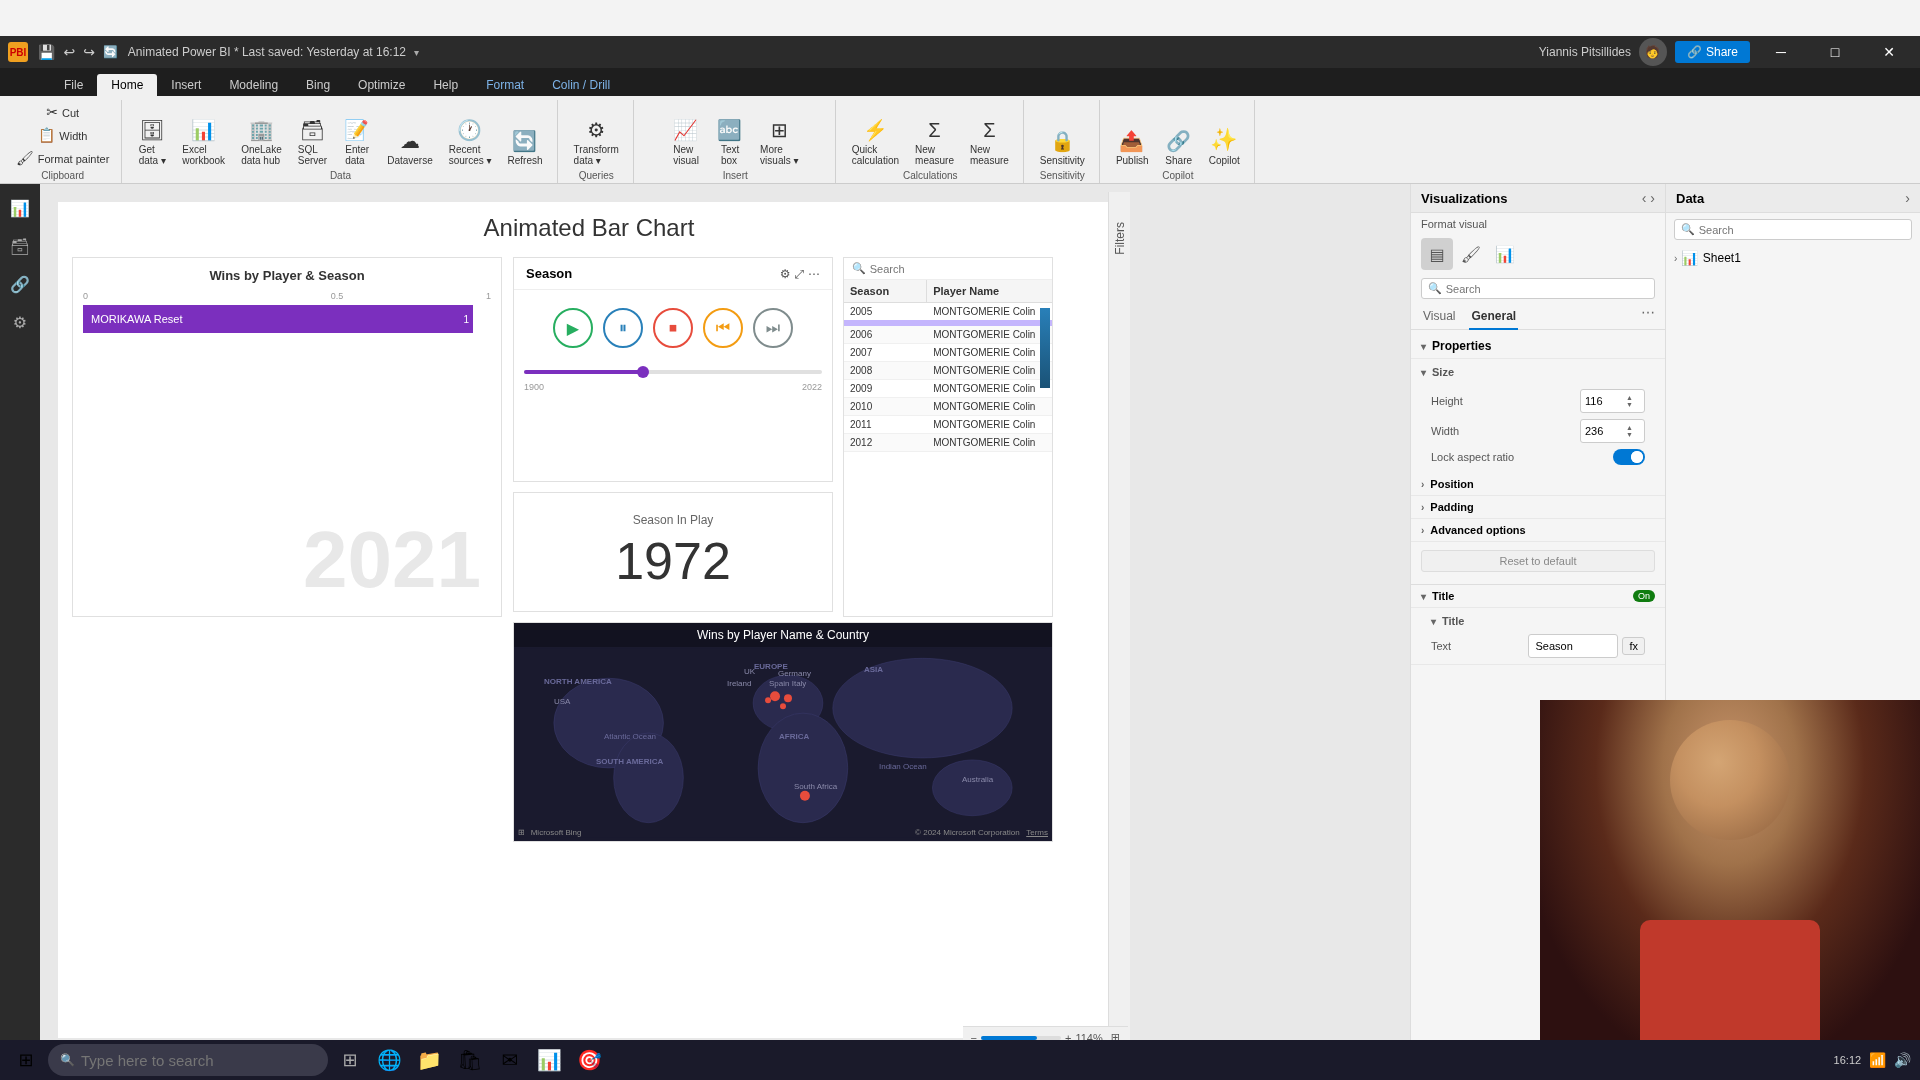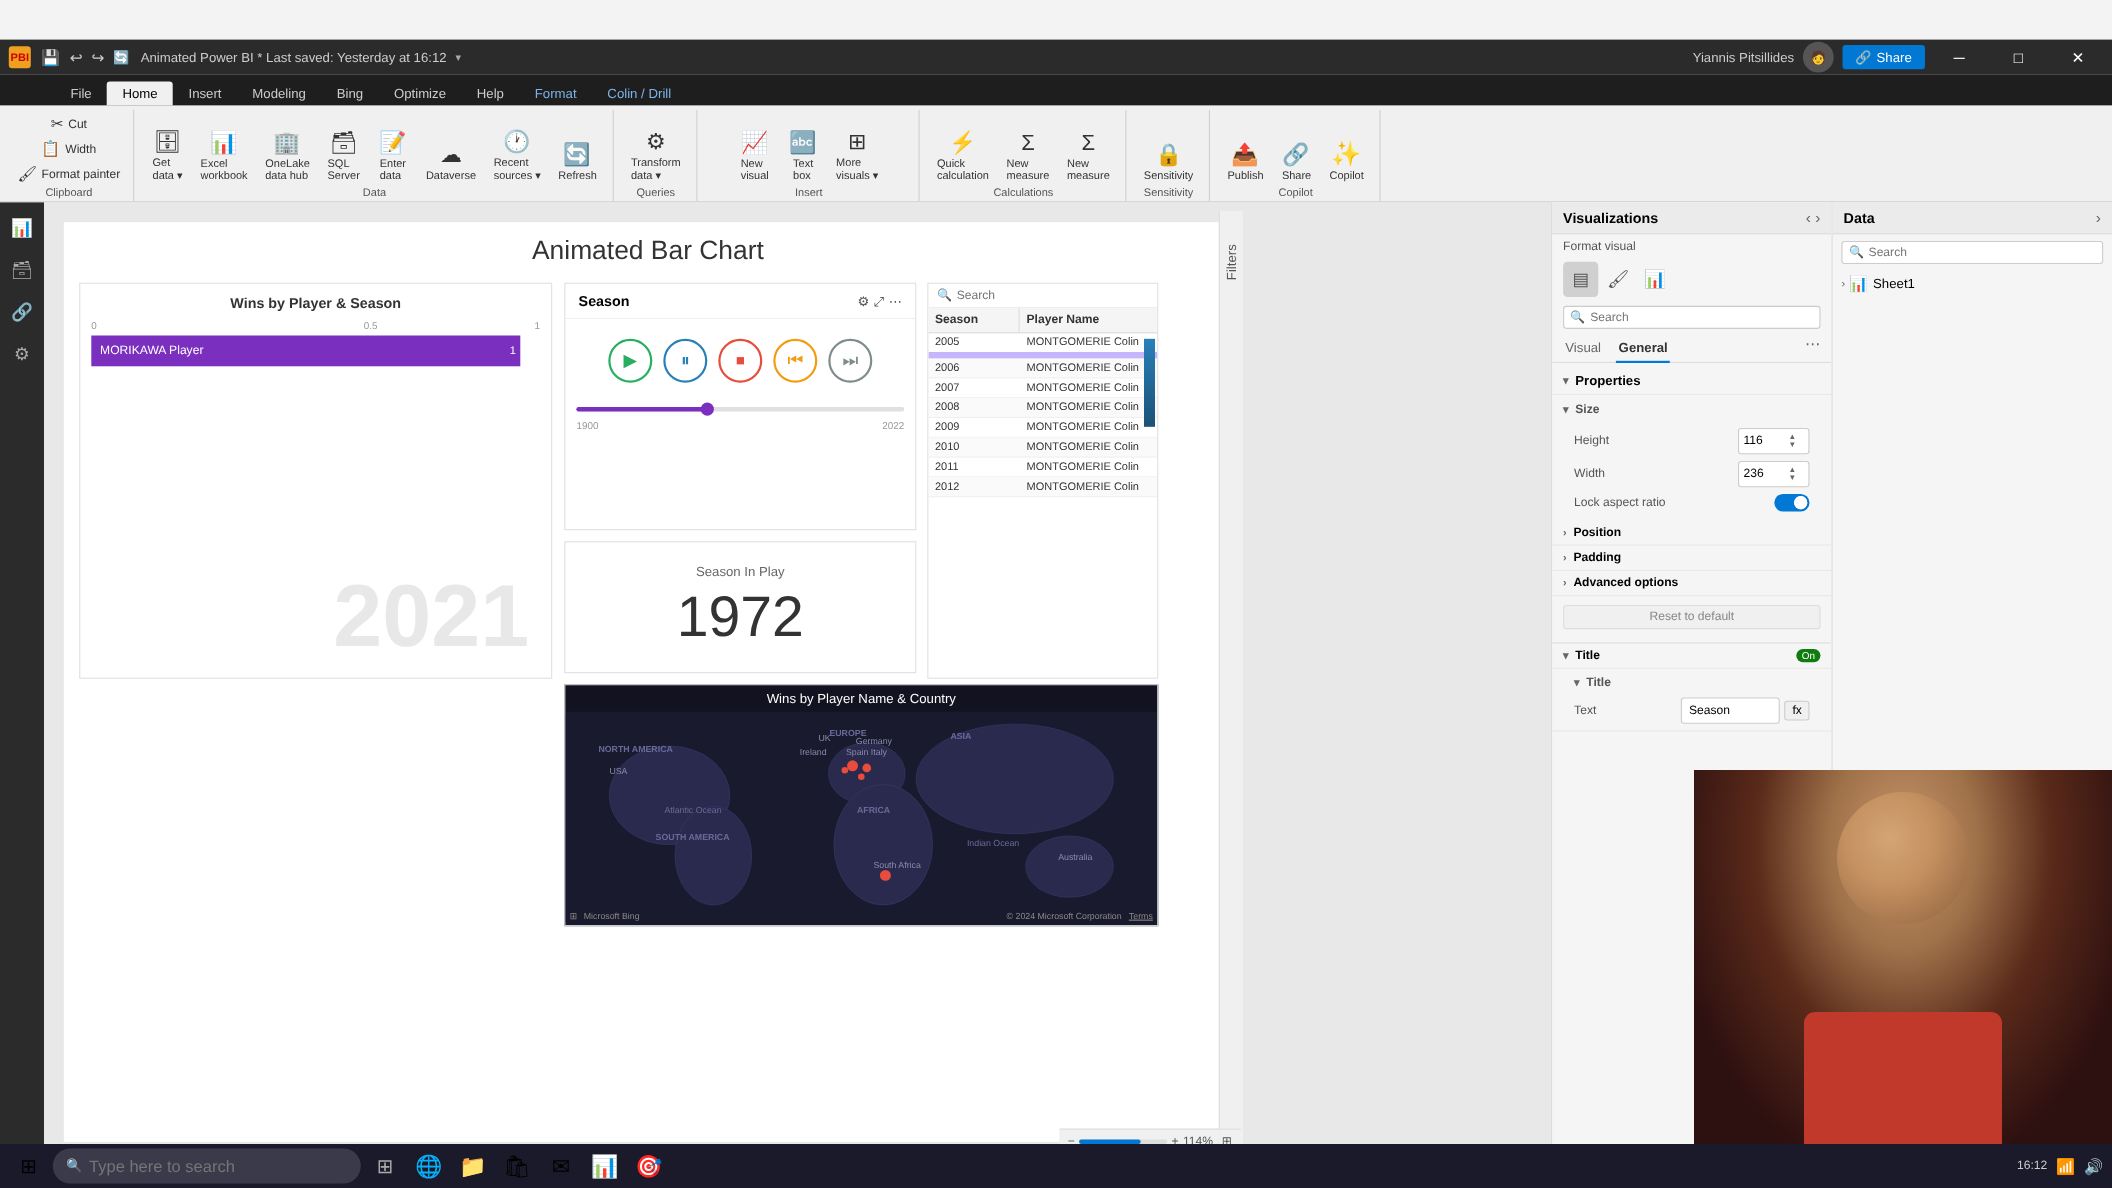--- a/index.html
+++ b/index.html
@@ -704,21 +704,21 @@
 
       <div id="bar-chart-visual" style="position:absolute; top:55px; left:14px; width:430px; height:360px; background:#fff; border:1px solid #e0e0e0; padding:10px;">
         <div class="visual-title" style="font-size:13px; font-weight:600; color:#333; text-align:center; margin-bottom:8px;">Wins by Player &amp; Season</div>
         <div style="display:flex; justify-content:space-between; font-size:9px; color:#999; padding-left:0; margin-bottom:4px;">
           <span>0</span>
           <span style="margin-left:100px;">0.5</span>
           <span>1</span>
         </div>
         <div class="bar-row" style="display:flex; align-items:center; margin-bottom:4px;">
           <div style="width:0; flex:1; height:28px; background:#7b2fbe; display:flex; align-items:center; padding-left:8px; max-width:390px;">
-            <span style="color:#fff; font-size:11px; font-weight:500;">MORIKAWA Player</span>
+            <span style="color:#fff; font-size:11px; font-weight:500;">MORIKAWA Reset</span>
             <span style="color:#fff; font-size:10px; margin-left:auto; margin-right:4px;">1</span>
           </div>
         </div>
 
         <div style="position:absolute; bottom:10px; right:20px; font-size:80px; font-weight:bold; color:#e8e8e8;">2021</div>
       </div>
 
       <div id="season-visual" style="position:absolute; top:55px; left:455px; width:320px; height:225px; background:#fff; border:1px solid #e0e0e0;">
         <div style="display:flex; align-items:center; justify-content:space-between; padding:8px 12px; border-bottom:1px solid #eee;">
           <span style="font-size:13px; font-weight:600;">Season</span>

